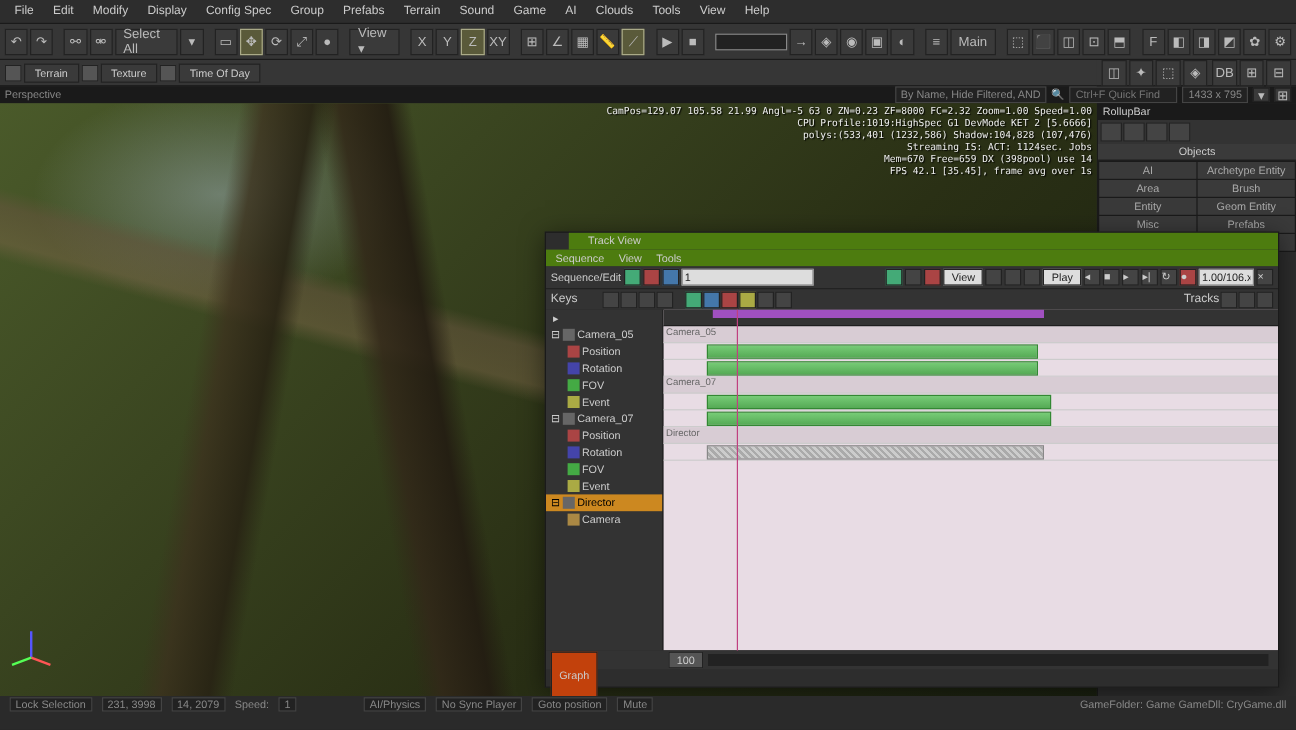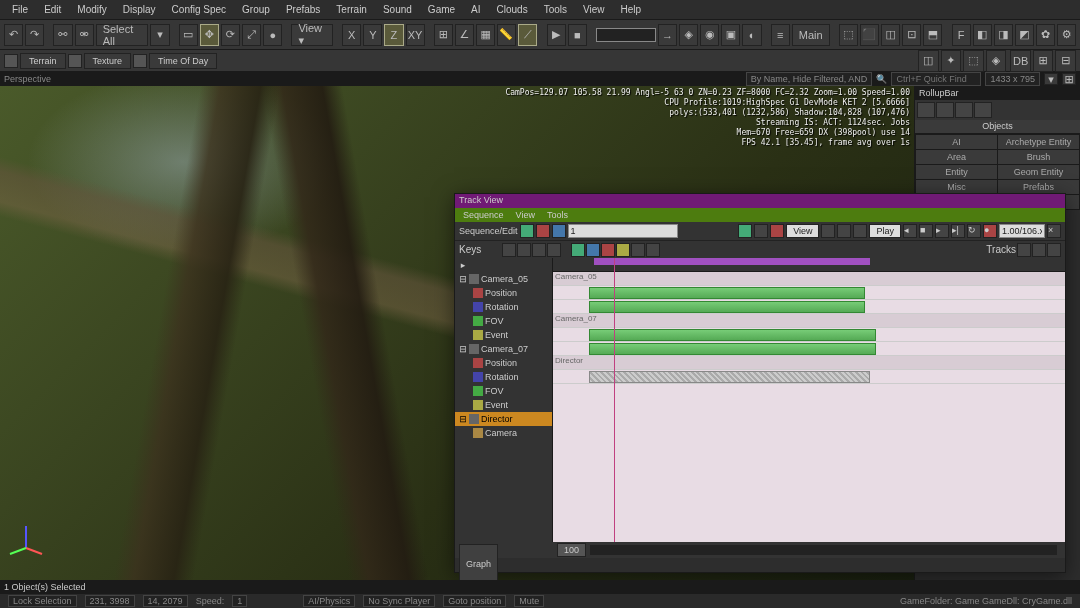--- a/index.html
+++ b/index.html
@@ -99,21 +99,21 @@
     background: #3a3a3a; text-align: center; font-size: 9px;
     padding: 2px 0; color: #aaa;
   }
   .trackview {
     position: absolute; left: 454px; top: 193px;
     width: 612px; height: 380px;
     background: #2d2d2d; border: 1px solid #1a1a1a;
     display: flex; flex-direction: column;
     box-shadow: 0 4px 20px rgba(0,0,0,0.5);
   }
-  .tv-title { height: 14px; background: #701a75; padding: 1px 4px; font-size: 9px; }
+  .tv-title { height: 14px; background: #4d7c0f; padding: 1px 16px; font-size: 9px; margin-left: 19px; }
   .tv-menu { height: 14px; background: #4d7c0f; display: flex; gap: 12px; padding: 0 8px; font-size: 9px; align-items: center; }
   .tv-toolbar {
     height: 18px; background: #333; display: flex; align-items: center;
     gap: 2px; padding: 0 4px; font-size: 9px;
   }
   .tv-toolbar2 {
     height: 18px; background: #333; display: flex; align-items: center;
     gap: 1px; padding: 0 4px; border-top: 1px solid #222;
   }
   .tv-btn { width: 14px; height: 14px; background: #444; border: 1px solid #222; }
@@ -135,21 +135,21 @@
   .tv-timeline { flex: 1; display: flex; flex-direction: column; background: #e8dce4; }
   .tv-ruler { height: 14px; background: #333; position: relative; border-bottom: 1px solid #1a1a1a; }
   .tv-range { position: absolute; top: 0; left: 8%; width: 54%; height: 50%; background: #a050c0; }
   .tv-cursor { position: absolute; top: 0; left: 12%; width: 1px; height: 800px; background: #c04080; z-index: 5; }
   .tv-rows { flex: 1; position: relative; }
   .tv-row { height: 14px; border-bottom: 1px solid #ccc; position: relative; font-size: 8px; color: #666; padding-left: 2px; }
   .tv-row.label { background: #d8ccd4; }
   .tv-clip { position: absolute; top: 1px; height: 12px; background: linear-gradient(#7c7, #5a5); border: 1px solid #383; }
   .tv-clip.hatch { background: repeating-linear-gradient(45deg, #ccc, #ccc 2px, #aaa 2px, #aaa 4px); border-color: #888; }
   .tv-footer { height: 16px; background: #333; display: flex; align-items: center; padding: 0 4px; }
-  .tv-graph-btn { background: #404040; padding: 14px 6px; font-size: 9px; border: 1px solid #222; }
+  .tv-graph-btn { background: #c2410c; padding: 14px 6px; font-size: 9px; border: 1px solid #222; }
   .statusbar {
     position: absolute; bottom: 0; left: 0; right: 0;
     height: 28px; background: #2a2a2a;
     display: flex; flex-direction: column;
   }
   .status-row1 { height: 14px; background: #1a1a1a; padding: 0 4px; font-size: 9px; display: flex; align-items: center; }
   .status-row2 { height: 14px; display: flex; align-items: center; gap: 8px; padding: 0 8px; font-size: 9px; color: #888; }
   .status-field { background: #222; border: 1px solid #444; padding: 0 4px; }
   .spacer { flex: 1; }
   .right-toolbar {
@@ -446,23 +446,20 @@
     <div style="width:98px"></div>
     <div class="tv-btn wide" style="background:#555;color:#ccc">100</div>
     <div style="flex:1;height:10px;background:#222;margin:0 4px"></div>
   </div>
   <div style="height:14px;background:#2d2d2d;padding:0 4px">
     <span class="tv-graph-btn">Graph</span>
   </div>
 </div>
 
 <div class="statusbar">
-  <div class="status-row1">
-    <span>1 Object(s) Selected</span>
-  </div>
   <div class="status-row2">
     <span class="status-field">Lock Selection</span>
     <span class="status-field">231, 3998</span>
     <span class="status-field">14, 2079</span>
     <span>Speed:</span>
     <span class="status-field">1</span>
     <span style="width:40px"></span>
     <span class="status-field">AI/Physics</span>
     <span class="status-field">No Sync Player</span>
     <span class="status-field">Goto position</span>

